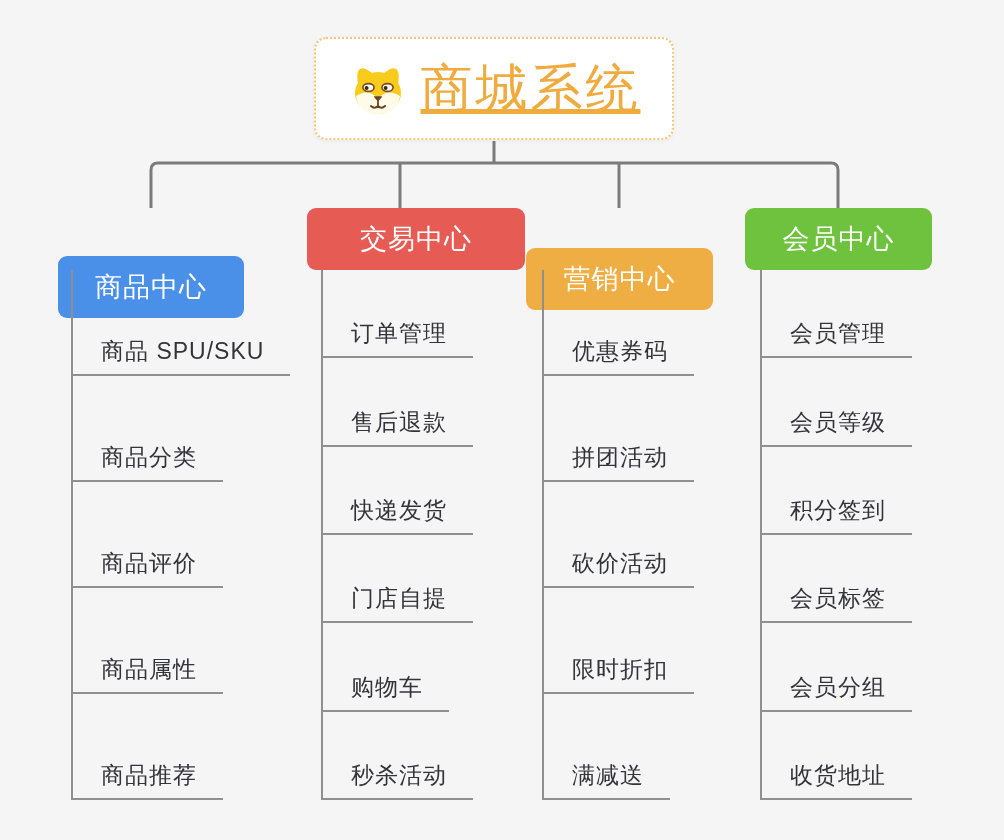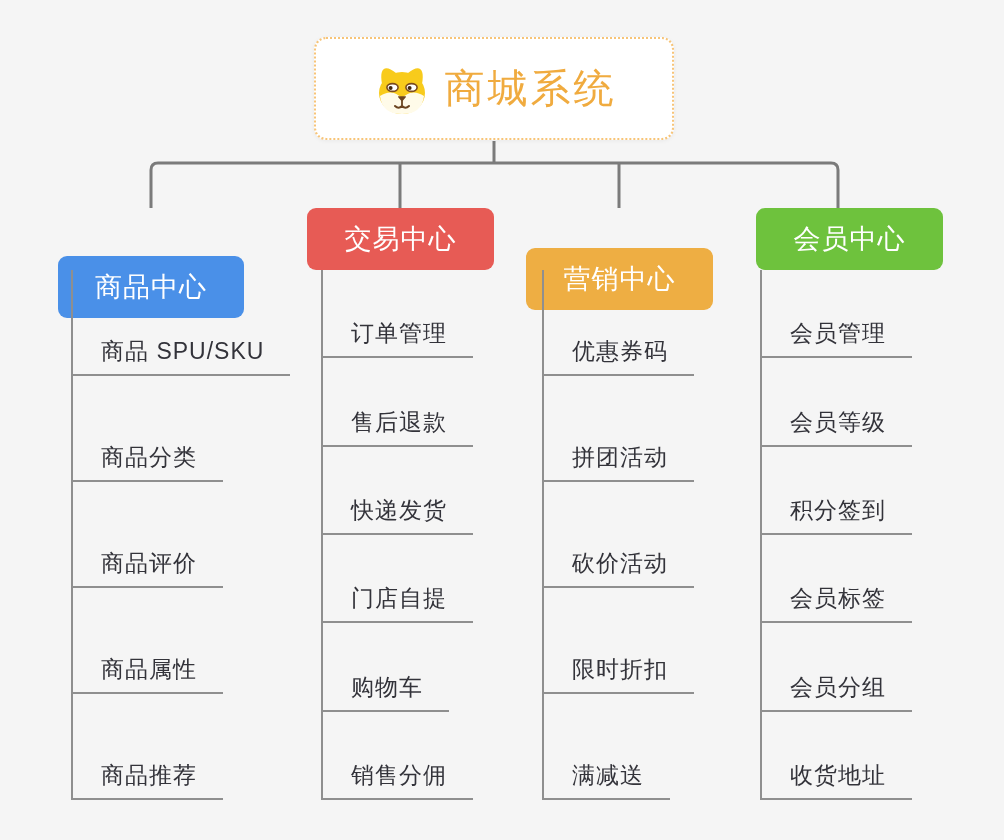--- a/index.html
+++ b/index.html
@@ -9,30 +9,30 @@
   }
   svg.connectors{position:absolute;left:0;top:0;}
 
   
   .root-node{
     position:absolute;left:314px;top:37px;width:360px;height:103px;
     box-sizing:border-box;background:#ffffff;border:2px dotted #f7c478;
     border-radius:12px;display:flex;align-items:center;justify-content:center;
     gap:13px;box-shadow:0 1px 4px rgba(0,0,0,.05);
   }
-  .root-title{font-size:40px;letter-spacing:3px;color:#f0ab3f;font-weight:500;}
+  .root-title{font-size:52px;letter-spacing:3px;color:#f0ab3f;font-weight:500;text-decoration:underline;}
 
   
   .branch-node{
     position:absolute;top:208px;height:62px;border-radius:9px;
     display:flex;align-items:center;justify-content:center;
     color:#ffffff;font-size:27px;letter-spacing:1px;
   }
   #b0{left:58px;width:186px}
-  #b1{left:307px;width:187px}
+  #b1{left:307px;width:218px}
   #b2{left:526px;width:187px}
   #b3{left:745px;width:187px}
 
   
   .children-group{
     position:absolute;top:270px;height:530px;
     border-left:2px solid #8f8f8f;
     display:flex;flex-direction:column;align-items:flex-start;
   }
   #g0{left:71px} #g1{left:321px} #g2{left:542px} #g3{left:760px}
@@ -76,39 +76,39 @@
 
   <div class="branch-node" id="b0" style="background-color: rgb(74, 144, 232); margin-top: 48px;">
     <span>商品中心</span>
   </div>
   <div class="branch-node" id="b1" style="background-color: rgb(231, 91, 85);">
     <span>交易中心</span>
   </div>
   <div class="branch-node" id="b2" style="background-color: rgb(238, 174, 67); margin-top: 40px;">
     <span>营销中心</span>
   </div>
-  <div class="branch-node" id="b3" style="background-color: rgb(110, 194, 61); margin-left: 11px;">
+  <div class="branch-node" id="b3" style="background-color: rgb(110, 194, 61);">
     <span>会员中心</span>
   </div>
 
   <div class="children-group" id="g0">
     <div class="child-item">商品 SPU/SKU</div>
     <div class="child-item">商品分类</div>
     <div class="child-item">商品评价</div>
     <div class="child-item">商品属性</div>
     <div class="child-item">商品推荐</div>
   </div>
 
   <div class="children-group" id="g1">
     <div class="child-item">订单管理</div>
     <div class="child-item">售后退款</div>
     <div class="child-item">快递发货</div>
     <div class="child-item">门店自提</div>
     <div class="child-item">购物车</div>
-    <div class="child-item">销售分佣</div>
+    <div class="child-item">秒杀活动</div>
   </div>
 
   <div class="children-group" id="g2">
     <div class="child-item">优惠券码</div>
     <div class="child-item">拼团活动</div>
     <div class="child-item">砍价活动</div>
     <div class="child-item">限时折扣</div>
     <div class="child-item">满减送</div>
   </div>
 

